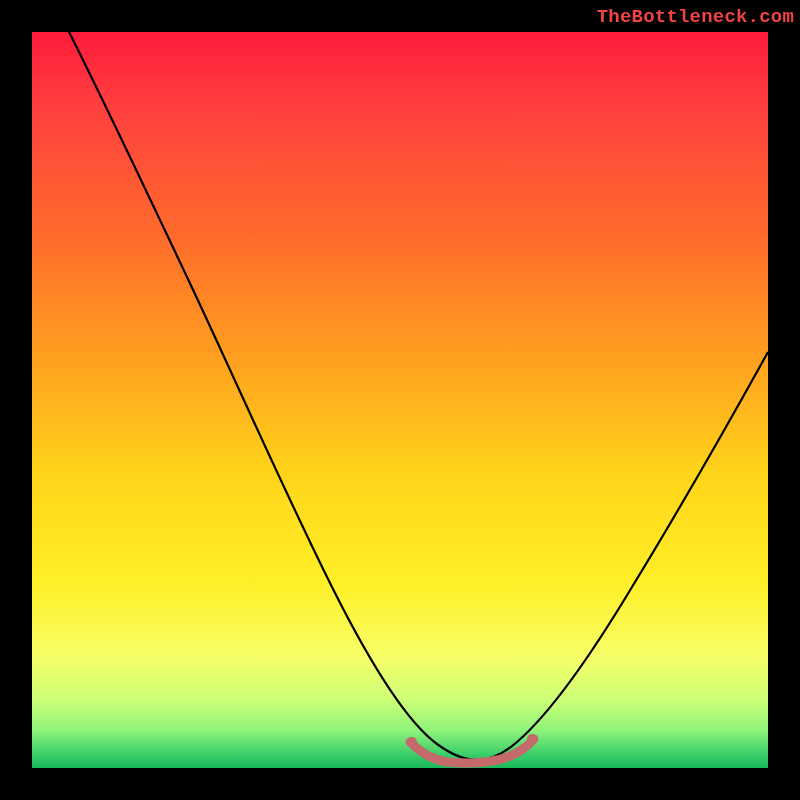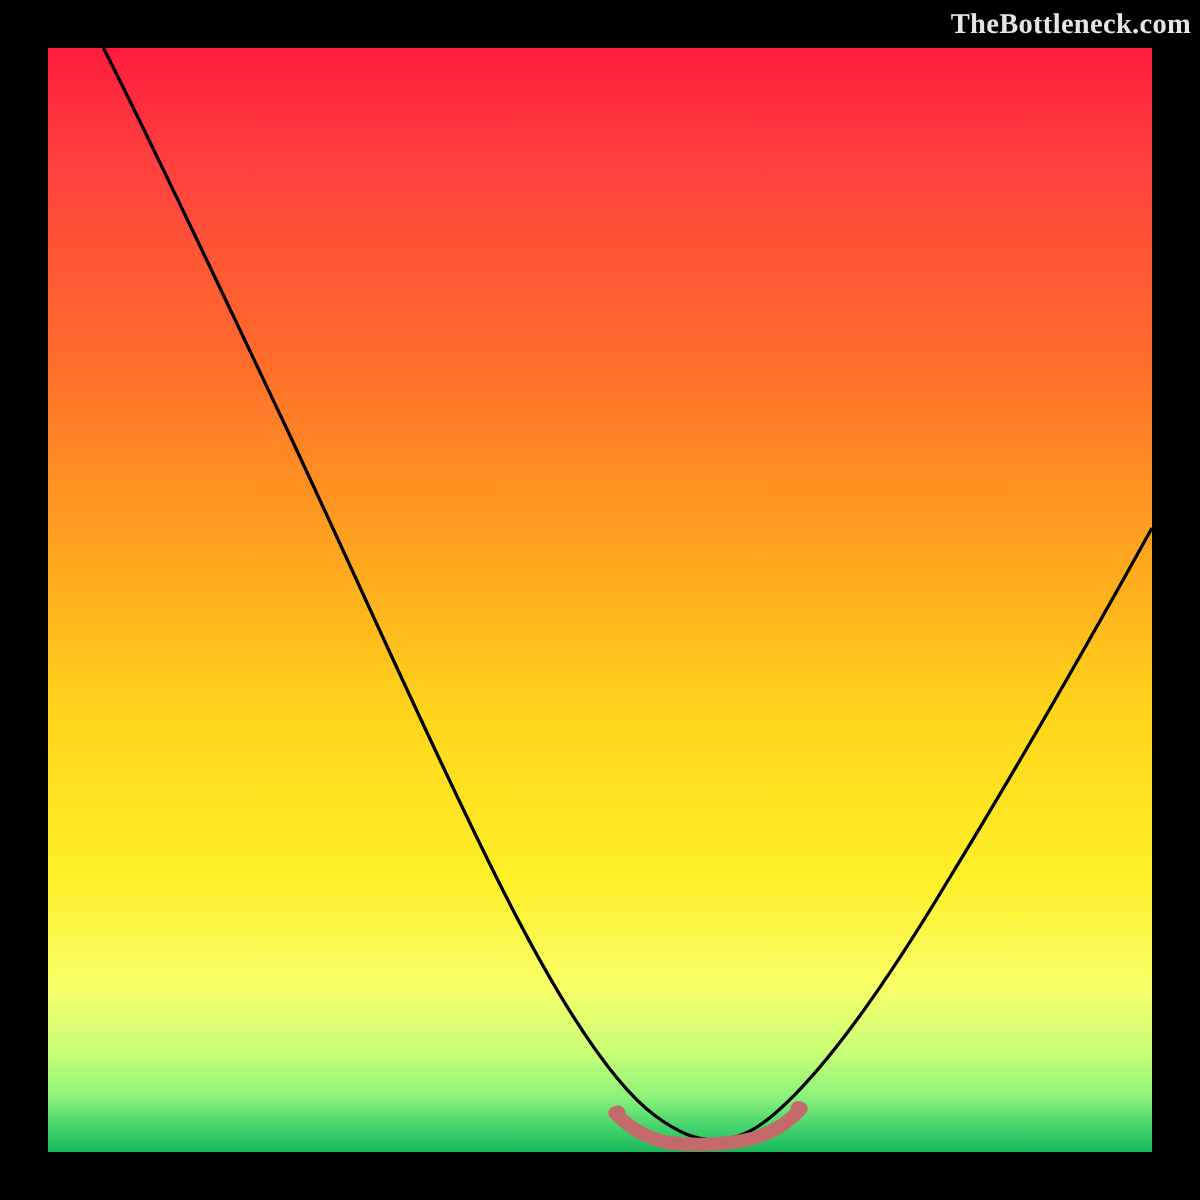--- a/index.html
+++ b/index.html
@@ -36,23 +36,23 @@
       #8cf27a 95%,
       #3fd06b 98%,
       #17b85a 100%);
   }
   .watermark {
     position: absolute;
     top: 6px;
     right: 6px;
     font-size: 19px;
     font-weight: 600;
-    color: #e5e5e5;
+    color: #ef4444;
     letter-spacing: 0.2px;
-    font-family: Liberation Serif, serif;
+    font-family: Liberation Mono, monospace;
     user-select: none;
   }
   svg.curve {
     position: absolute;
     left: 0; top: 0;
     width: 100%;
     height: 100%;
     overflow: visible;
   }
 </style>

